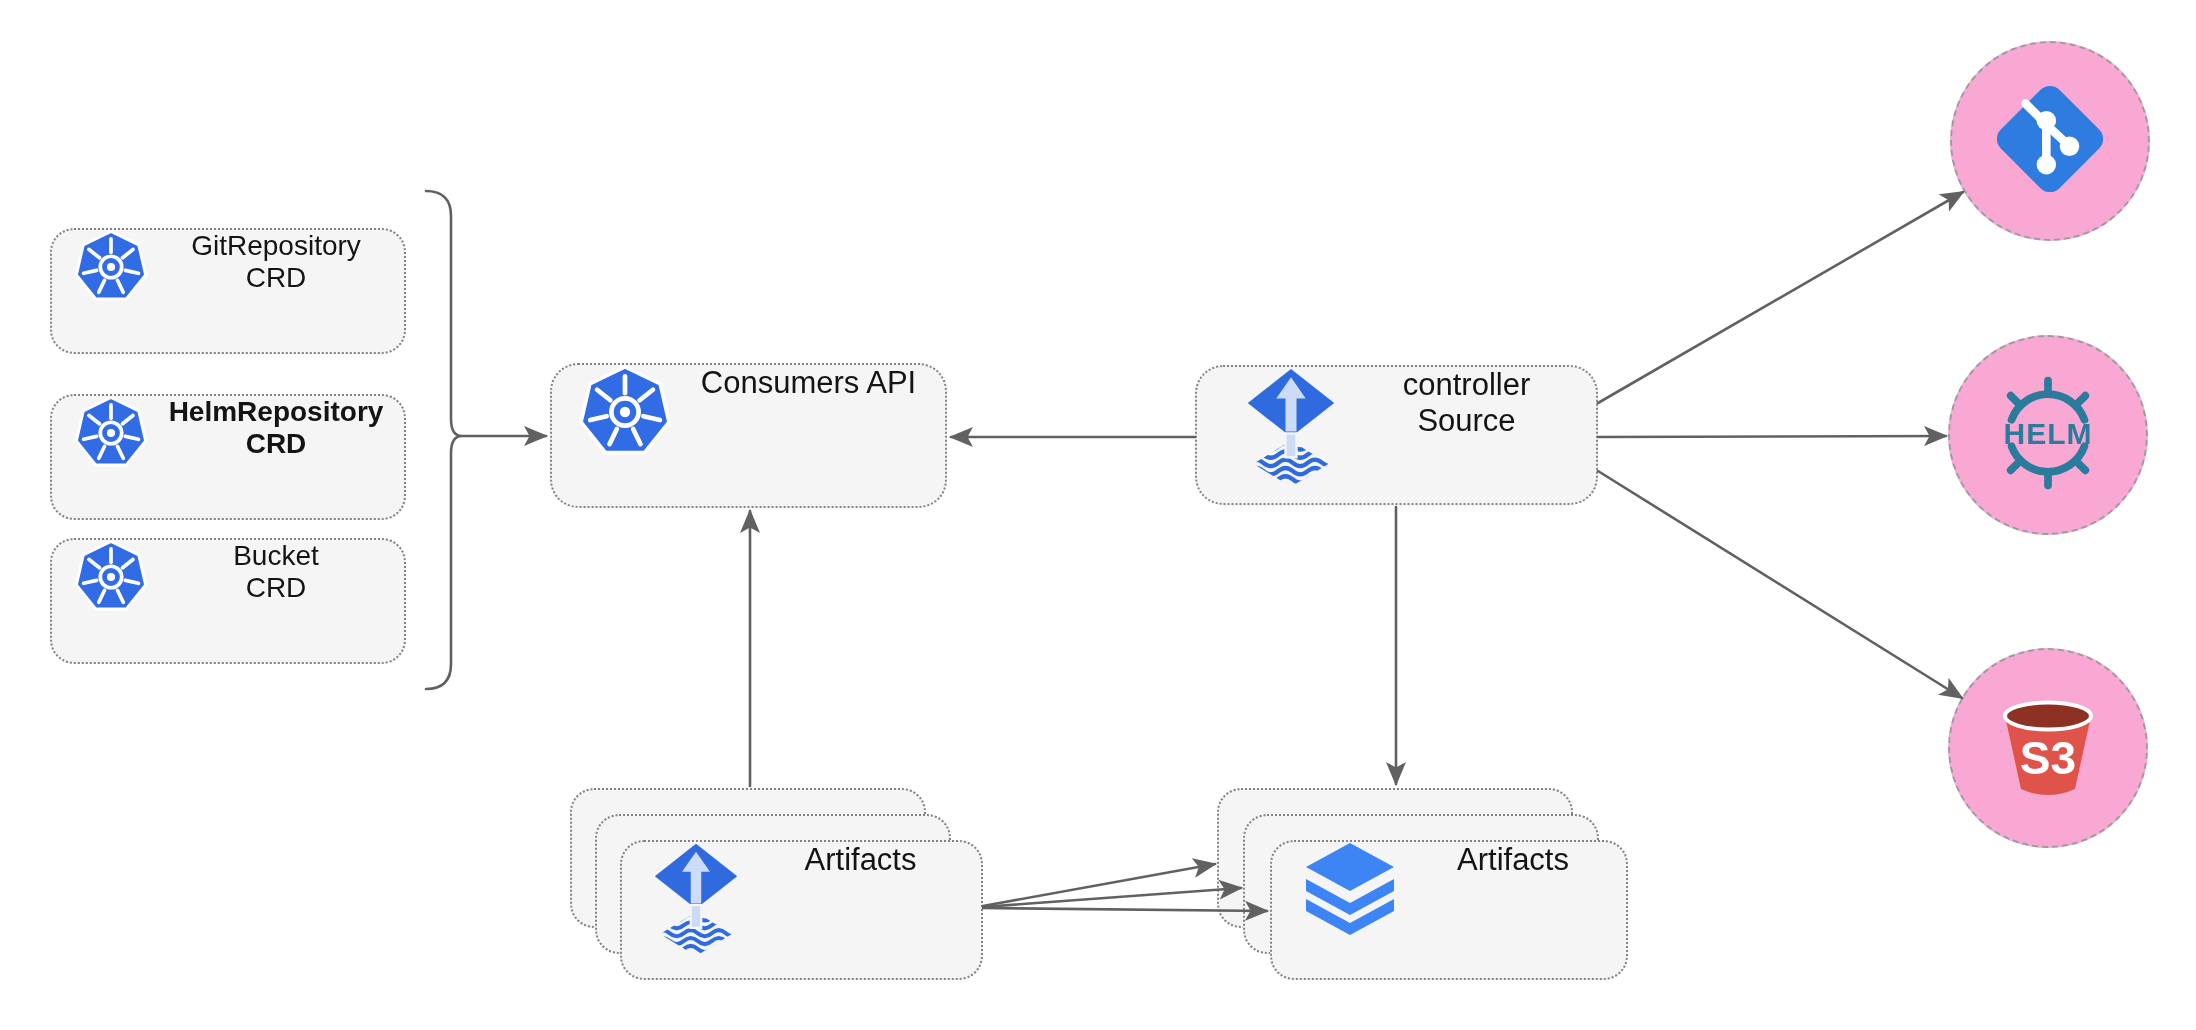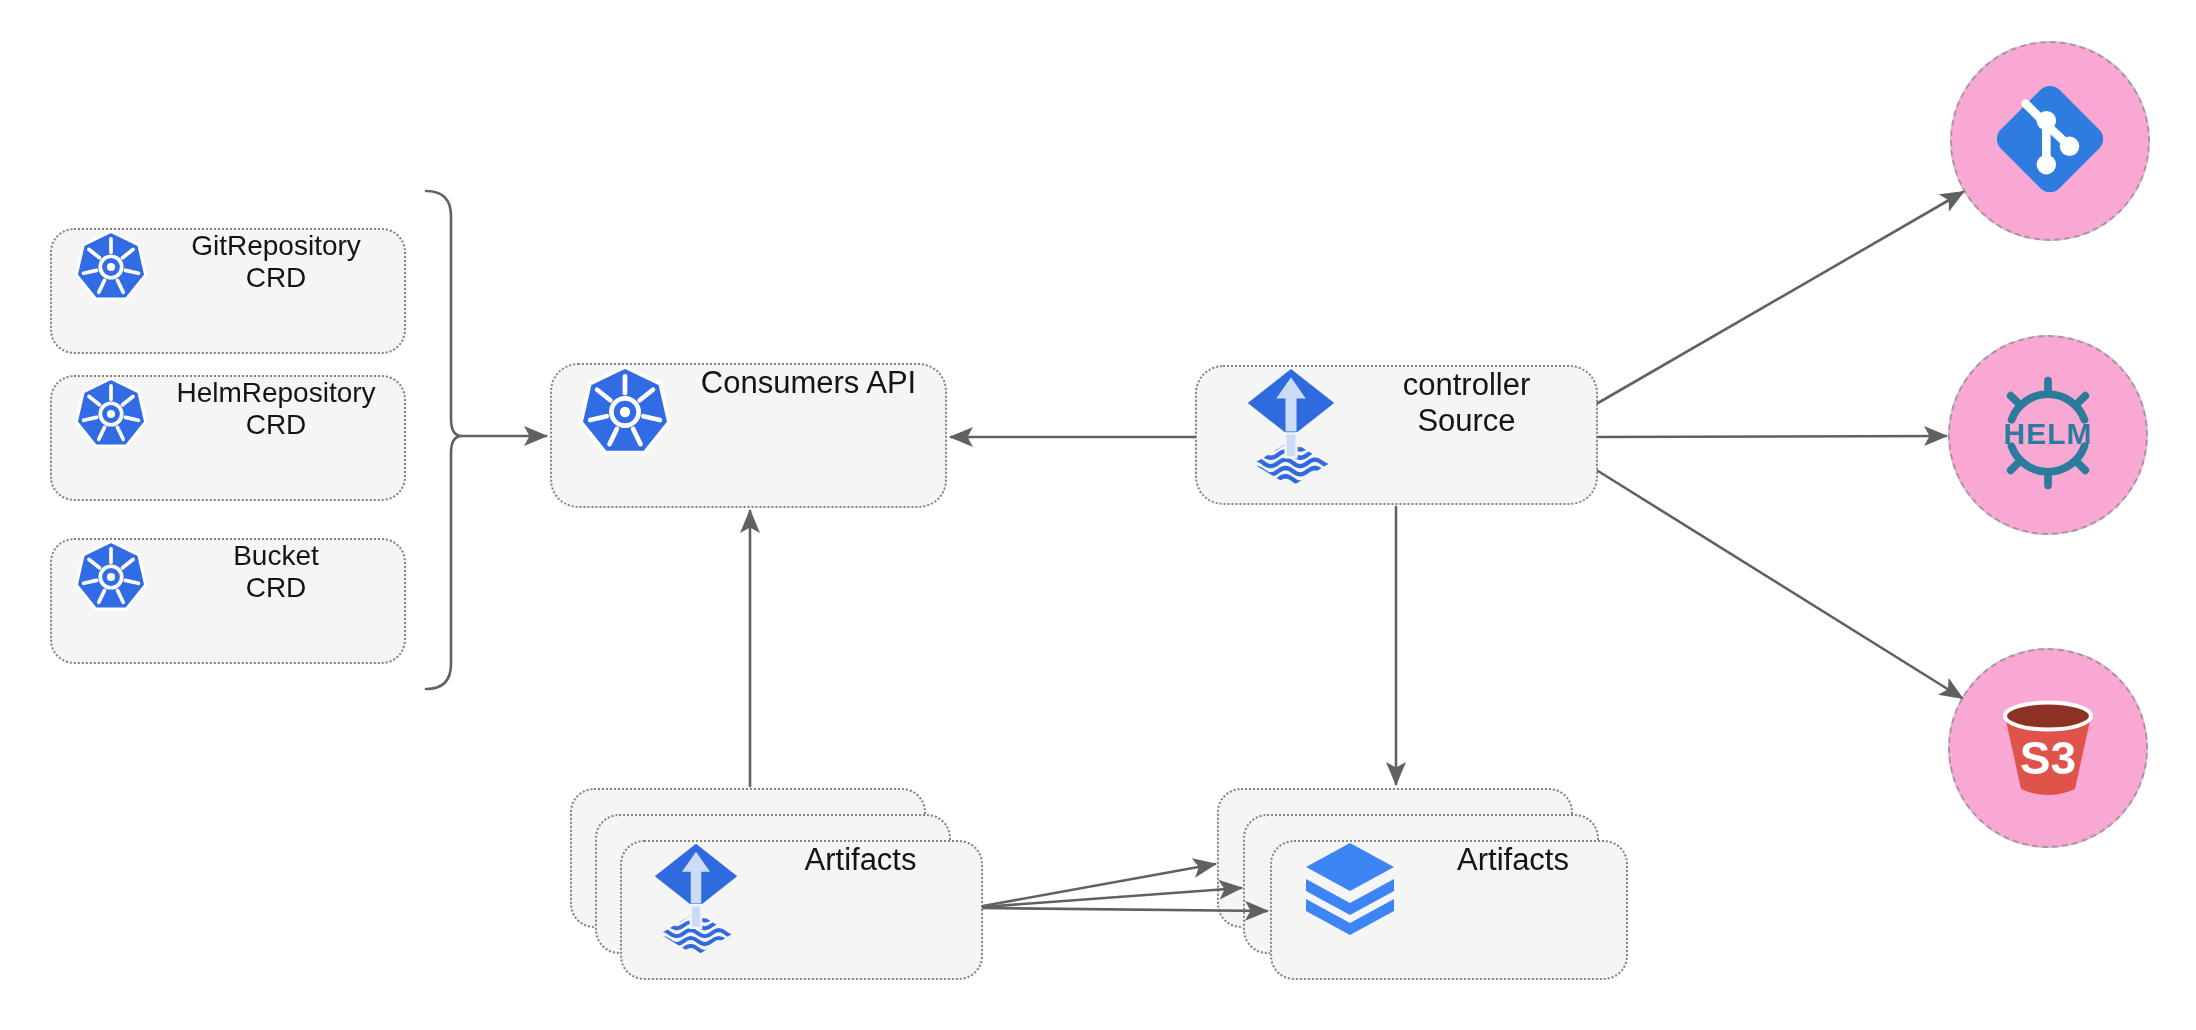--- a/index.html
+++ b/index.html
@@ -86,21 +86,21 @@
       <svg width="74" height="74" viewBox="0 0 100 100">
           <use href="#k8s-logo"></use>
         </svg>
     </span>
     <span class="node-label crd-label">
       <div>GitRepository</div>
       <div>CRD</div>
     </span>
   </div>
 
-  <div class="node" style="left:50px;top:375px;width:356px;height:126px;">
+  <div class="node" style="left:50px;top:394px;width:356px;height:126px;font-weight:bold;">
     <span class="node-icon" style="margin-left:22px;">
       <svg width="74" height="74" viewBox="0 0 100 100">
           <use href="#k8s-logo"></use>
         </svg>
     </span>
     <span class="node-label crd-label">
       <div>HelmRepository</div>
       <div>CRD</div>
     </span>
   </div>

